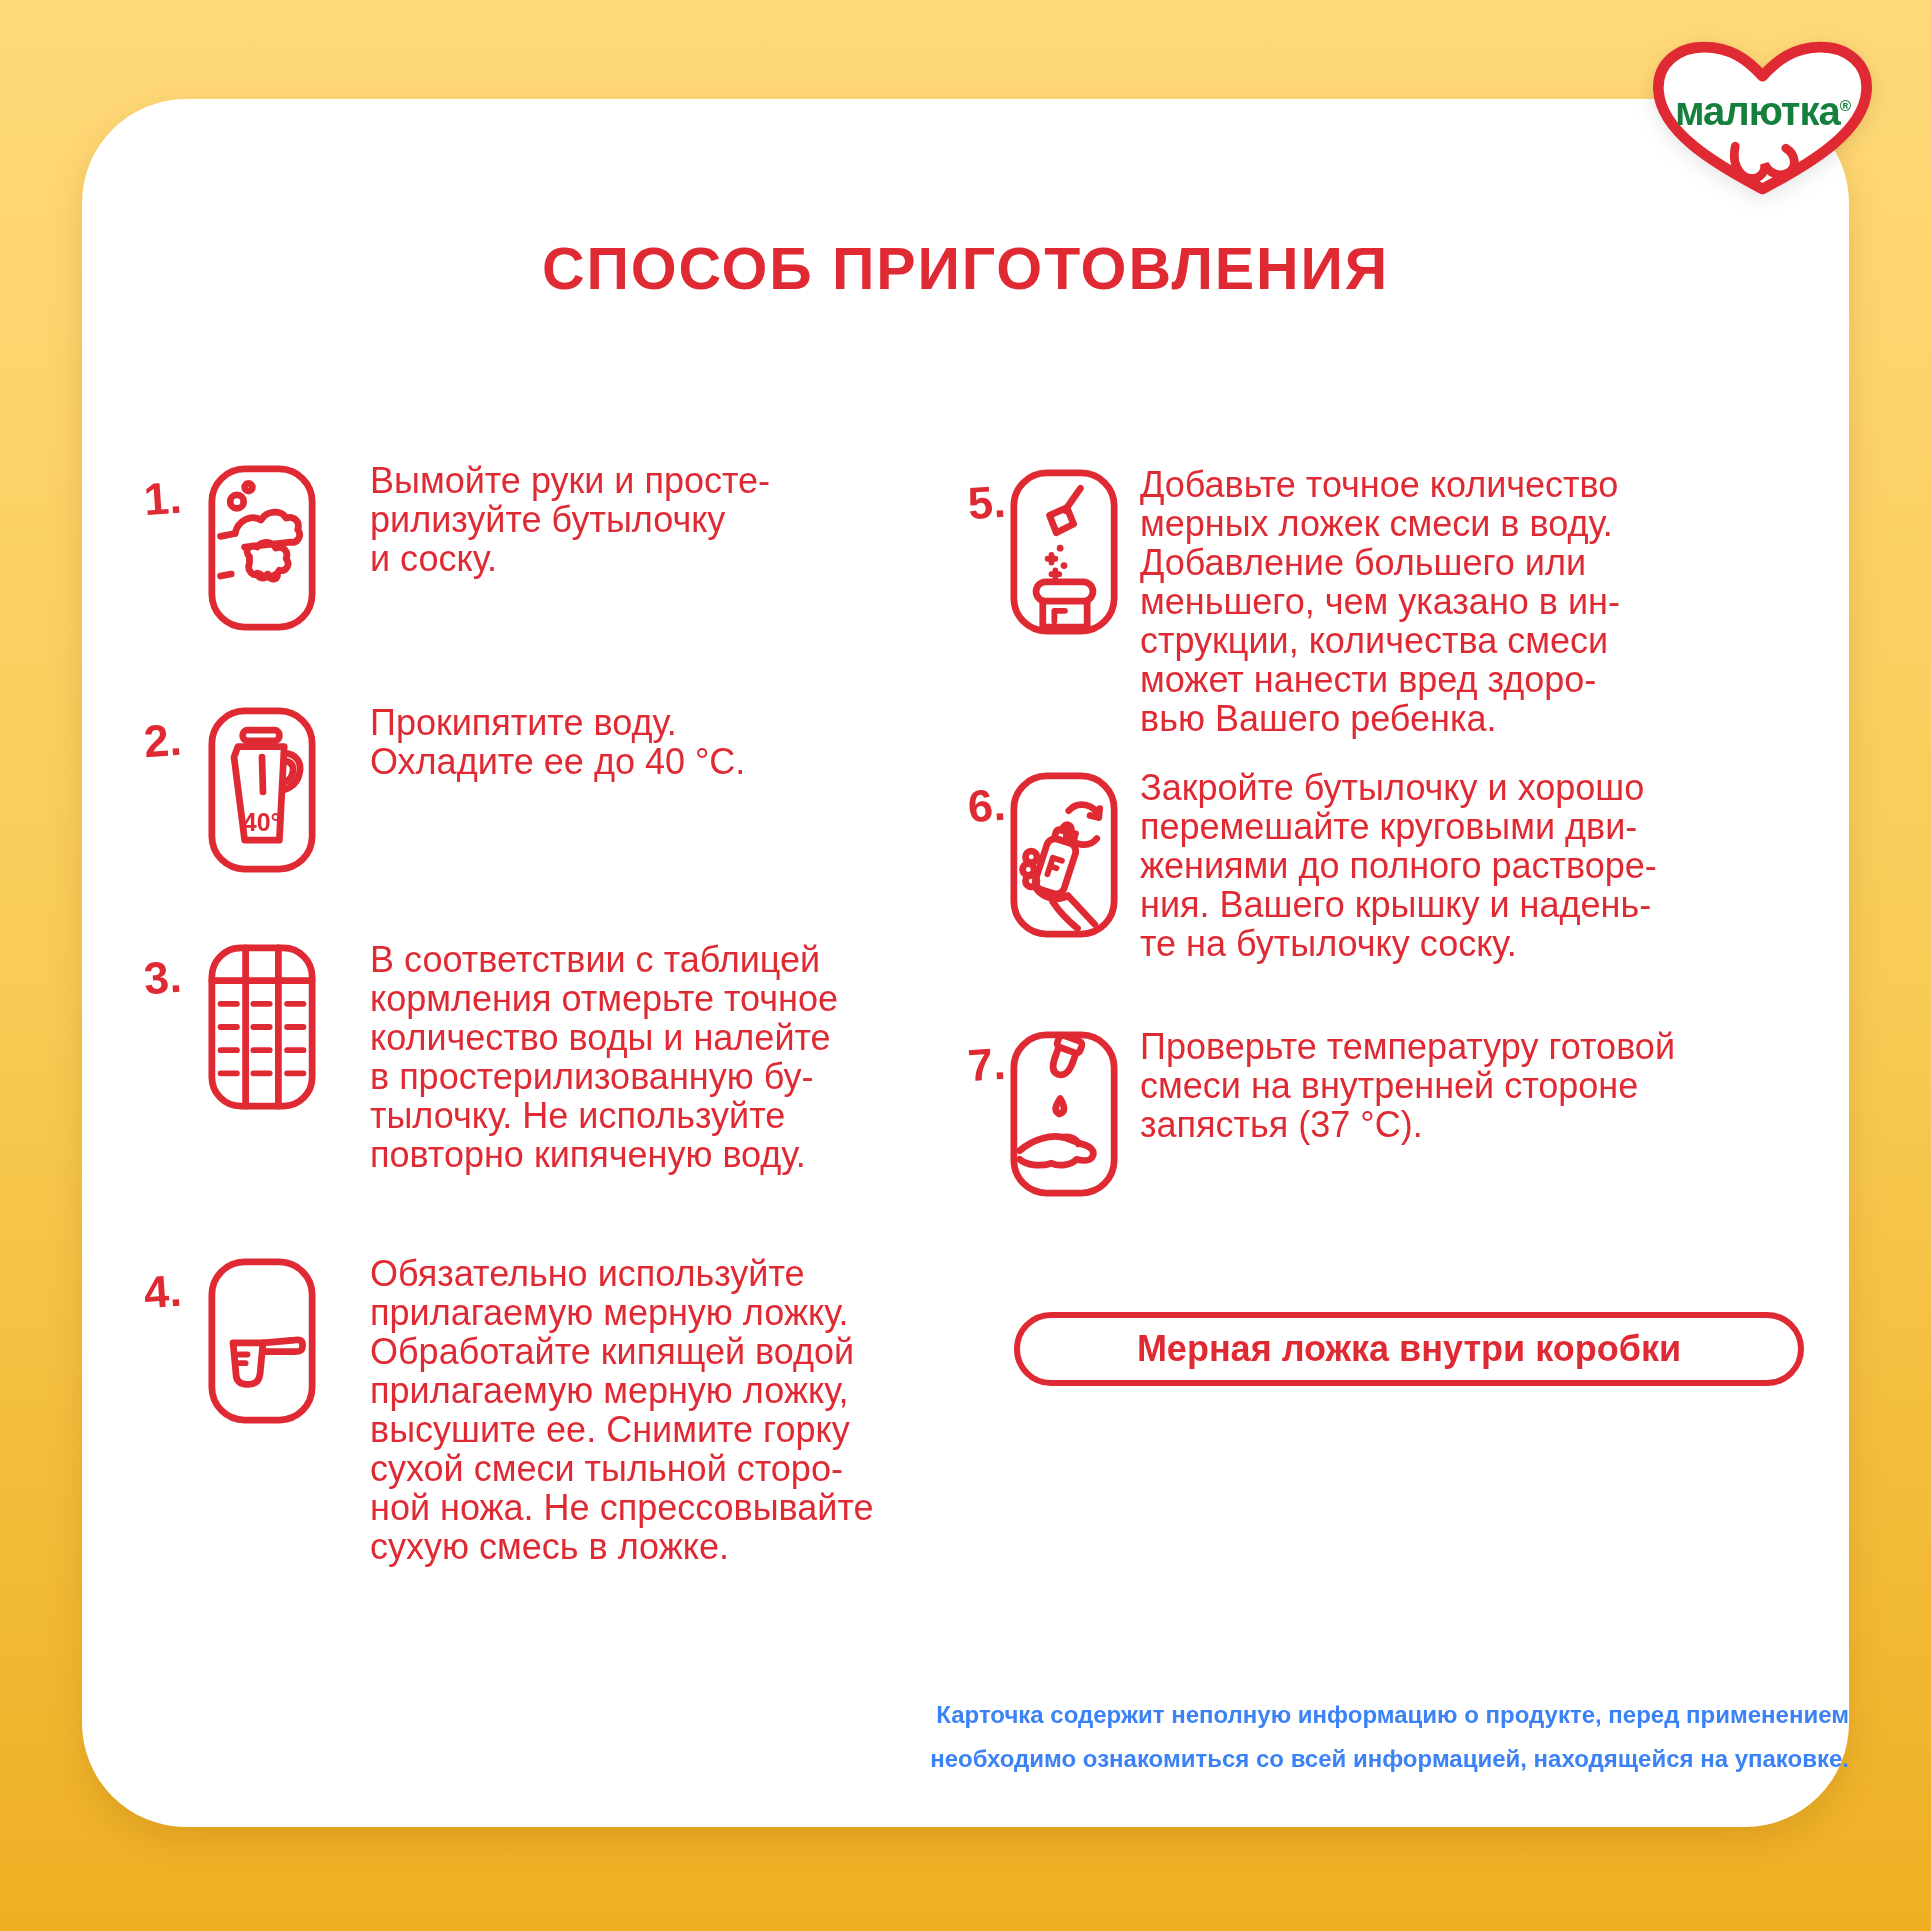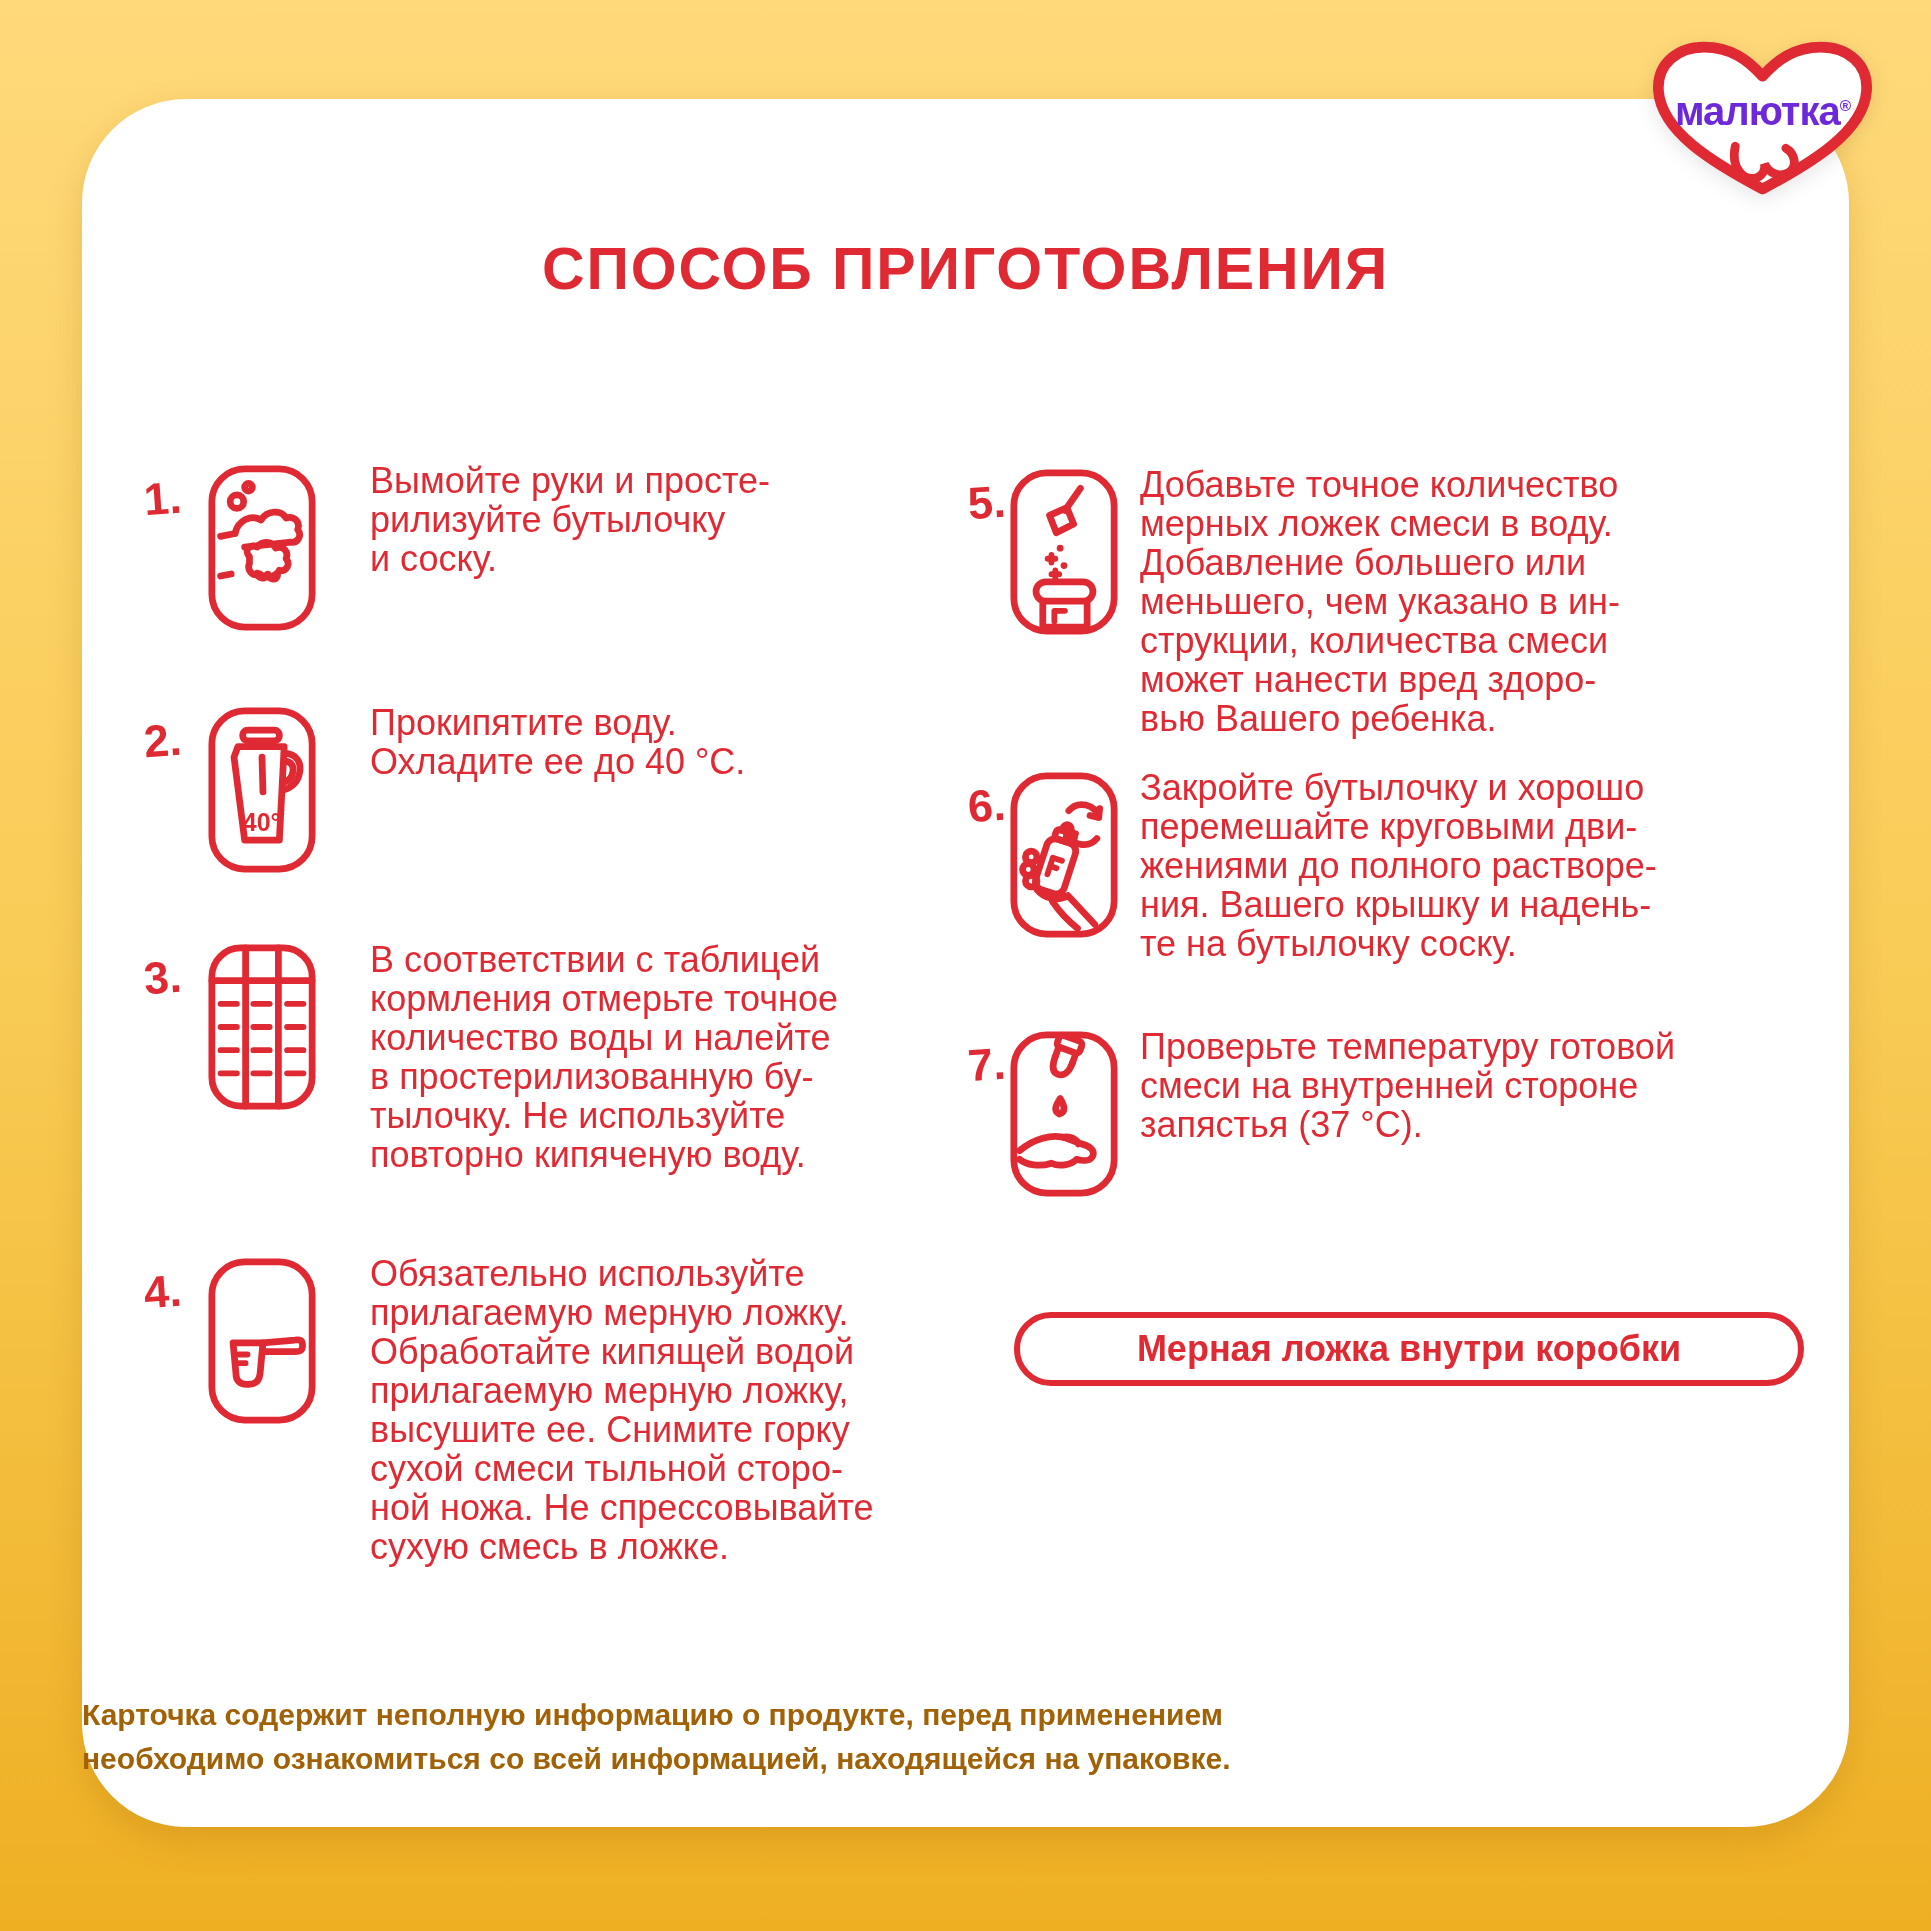--- a/index.html
+++ b/index.html
@@ -11,21 +11,21 @@
   .canvas{position:absolute;inset:0;}
   .card{
     position:absolute;left:82px;top:99px;width:1767px;height:1728px;
     background:#FFFFFF;border-radius:104px;
     box-shadow:0 13.5px 33px rgba(160,95,0,.22);
   }
   .logo{position:absolute;left:1641px;top:35px;width:243px;height:168px;filter:drop-shadow(0 5.8px 9.7px rgba(0,0,0,.10));}
   .logo svg{position:absolute;left:0;top:0;}
   .logo-text{
     position:absolute;left:0;top:54px;width:100%;text-align:center;
-    color:#6d28d9;font-weight:bold;font-size:40px;letter-spacing:-1px;
+    color:#15803d;font-weight:bold;font-size:40px;letter-spacing:-1px;
   }
   .logo-text sup{font-size:15.4px;vertical-align:super;}
   .title{
     position:absolute;left:82px;top:235px;width:1767px;text-align:center;
     color:#E02A33;font-weight:bold;font-size:59px;letter-spacing:1.9px;white-space:nowrap;
   }
   .step{position:absolute;}
   .step .num{
     position:absolute;left:0;top:7.7px;color:#E02A33;font-weight:bold;font-size:45px;
     transform:rotate(-4deg);
@@ -39,22 +39,22 @@
   }
   .col-left .text{left:226px;}
   .col-right .text{left:172px;}
   .pill{
     position:absolute;left:1014px;top:1288px;width:778px;height:62px;
     border:6.8px solid #E02A33;border-radius:42px;
     display:flex;align-items:center;justify-content:center;
     color:#E02A33;font-weight:bold;font-size:36px;white-space:nowrap;margin-top:24px;
   }
   .disclaimer{
-    position:absolute;left:82px;top:1693px;width:1767px;text-align:left;
-    color:#a16207;font-weight:bold;font-size:30px;line-height:44px;white-space:pre-line;
+    position:absolute;left:82px;top:1693px;width:1767px;text-align:right;
+    color:#3b82f6;font-weight:bold;font-size:24px;line-height:44px;white-space:pre-line;
   }
   svg .stroke{fill:none;stroke:#E02A33;stroke-width:7;stroke-linecap:round;stroke-linejoin:round;}
   svg .thin{fill:none;stroke:#E02A33;stroke-width:6;stroke-linecap:round;}
   svg .fill{fill:#E02A33;stroke:none;}
   svg text{fill:#E02A33;font-family:"Liberation Sans",sans-serif;font-weight:bold;}
 </style>
 </head>
 <body>
 
 <div class="canvas">

